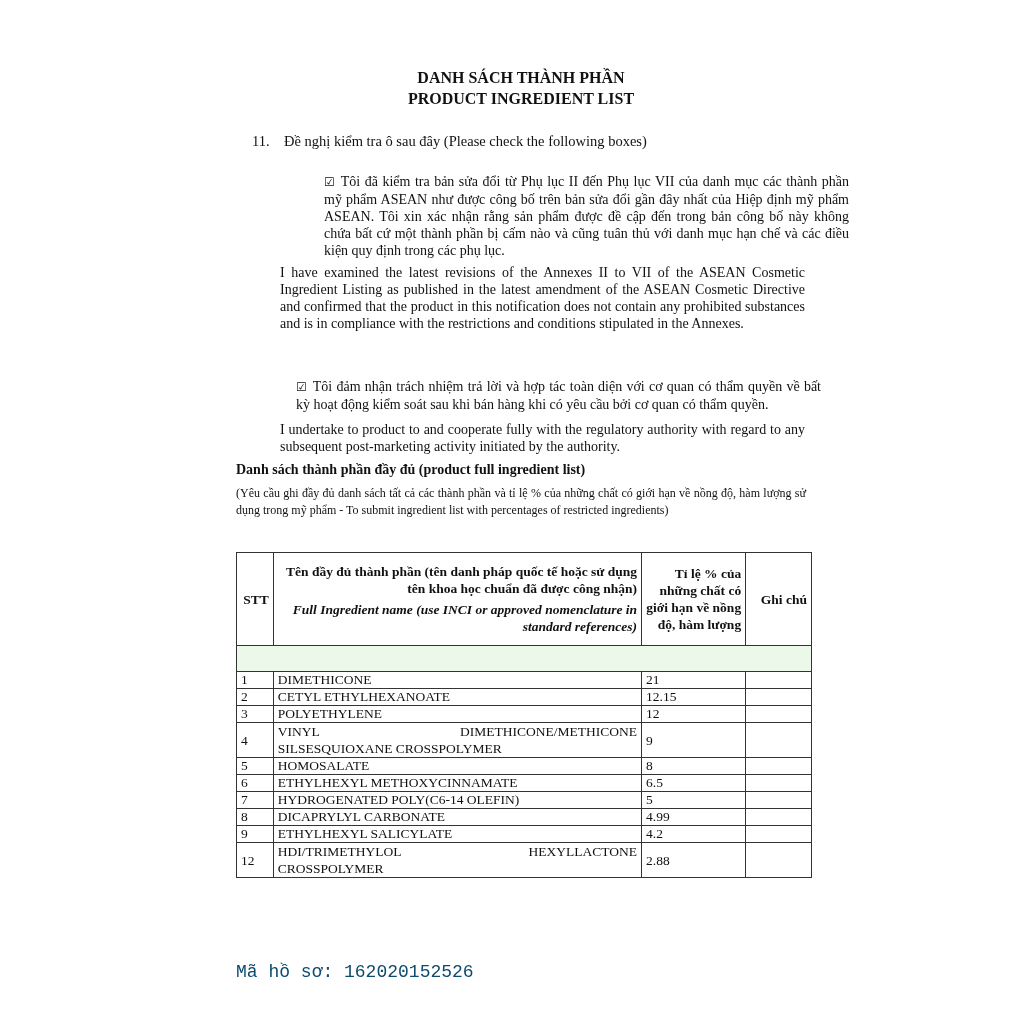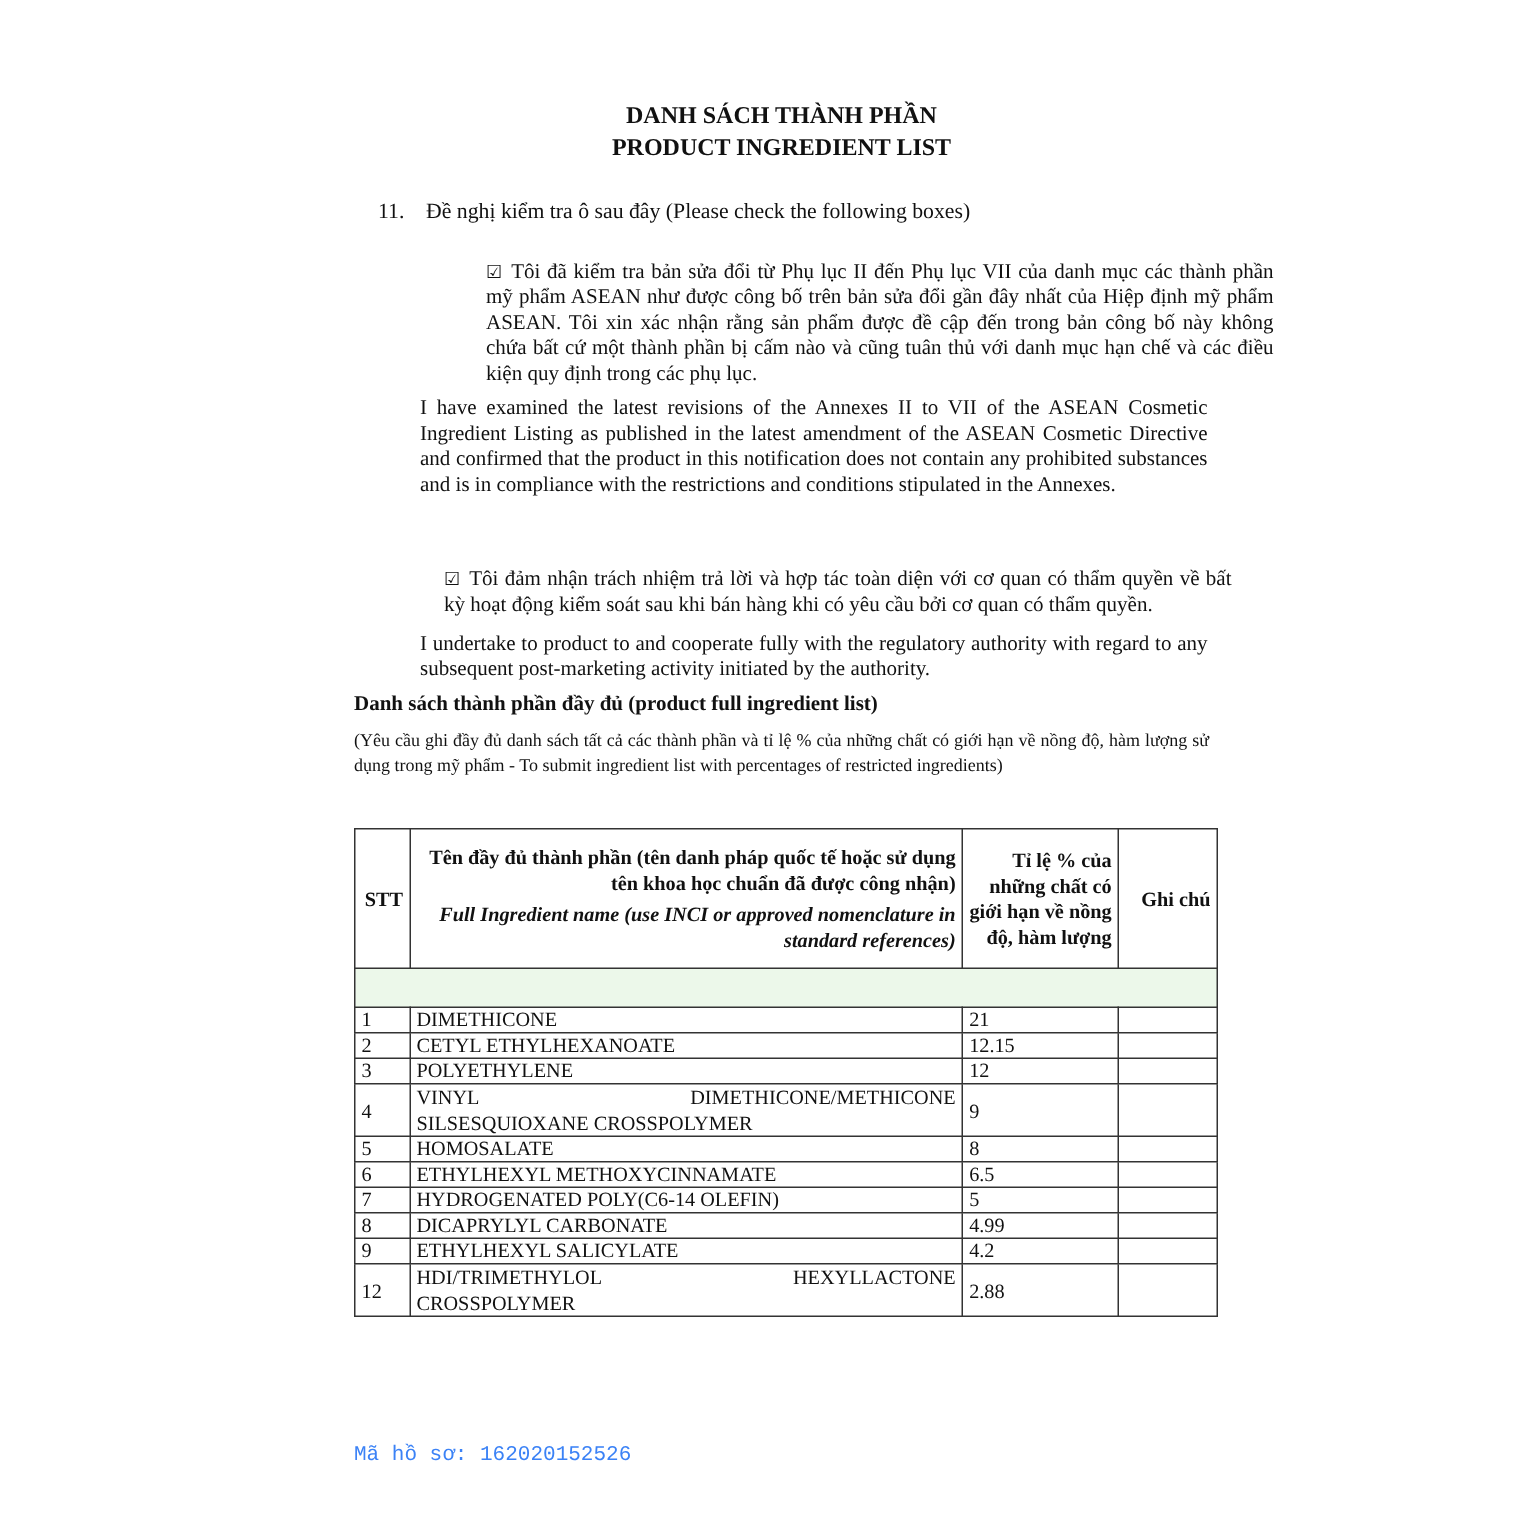--- a/index.html
+++ b/index.html
@@ -29,21 +29,21 @@
     .c-pct { width: 98px; }
     .c-note { width: 62px; }
     tr.hdr th { height: 92px; }
     .hdr-name .en { font-style: italic; display: block; margin-top: 4px; }
     tr.green td { background: #ecf8ea; height: 25px; }
     tr.row td { height: 16px; line-height: 16px; }
     tr.row.tall td { height: 33px; line-height: 17px; }
     td.name { text-align: justify; text-align-last: left; }
     td.name.j2 span.l1 { display: block; text-align: justify; text-align-last: justify; }
     .footer { position: absolute; left: 236px; top: 962px; font-family: "Liberation Mono", monospace;
-              font-size: 14px; color: #3b82f6; }
+              font-size: 18px; color: #0c4a6e; }
   </style>
 </head>
 <body>
 
 <div class="title t1">DANH SÁCH THÀNH PHẦN</div>
 <div class="title t2">PRODUCT INGREDIENT LIST</div>
 
 <div class="sec11">
   <span class="num">11.</span><span>Đề nghị kiểm tra ô sau đây (Please check the following boxes)</span>
 </div>

